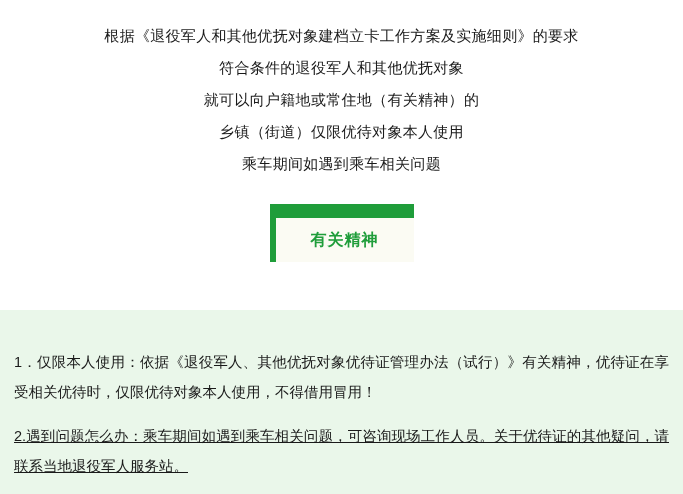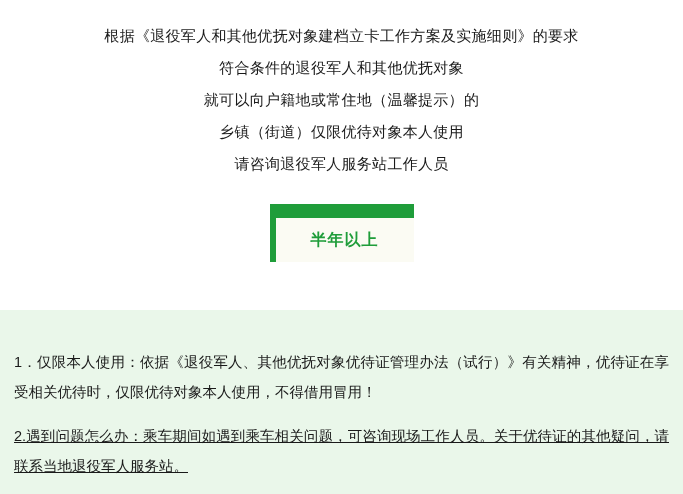--- a/index.html
+++ b/index.html
@@ -99,31 +99,31 @@
   }
 </style>
 </head>
 <body>
 
 <div class="page">
 
   <div class="intro">
     <div class="intro-line">根据《退役军人和其他优抚对象建档立卡工作方案及实施细则》的要求</div>
     <div class="intro-line">符合条件的退役军人和其他优抚对象</div>
-    <div class="intro-line">就可以向户籍地或常住地（温馨提示）的</div>
+    <div class="intro-line">就可以向户籍地或常住地（有关精神）的</div>
     <div class="intro-line">乡镇（街道）仅限优待对象本人使用</div>
-    <div class="intro-line">请咨询退役军人服务站工作人员</div>
+    <div class="intro-line">乘车期间如遇到乘车相关问题</div>
   </div>
 
   <div class="tip-banner">
     <div class="tip-wrap">
       <div class="tip-green-block"></div>
       <div class="tip-left-bar"></div>
       <div class="tip-inner">
-        <span class="tip-text">半年以上</span>
+        <span class="tip-text">有关精神</span>
       </div>
     </div>
   </div>
 
   <div class="notes">
     <p class="note-item">1．仅限本人使用：依据《退役军人、其他优抚对象优待证管理办法（试行）》有关精神，优待证在享受相关优待时，仅限优待对象本人使用，不得借用冒用！</p>
     <p class="note-item">2.遇到问题怎么办：乘车期间如遇到乘车相关问题，可咨询现场工作人员。关于优待证的其他疑问，请联系当地退役军人服务站。</p>
   </div>
 
 </div>

